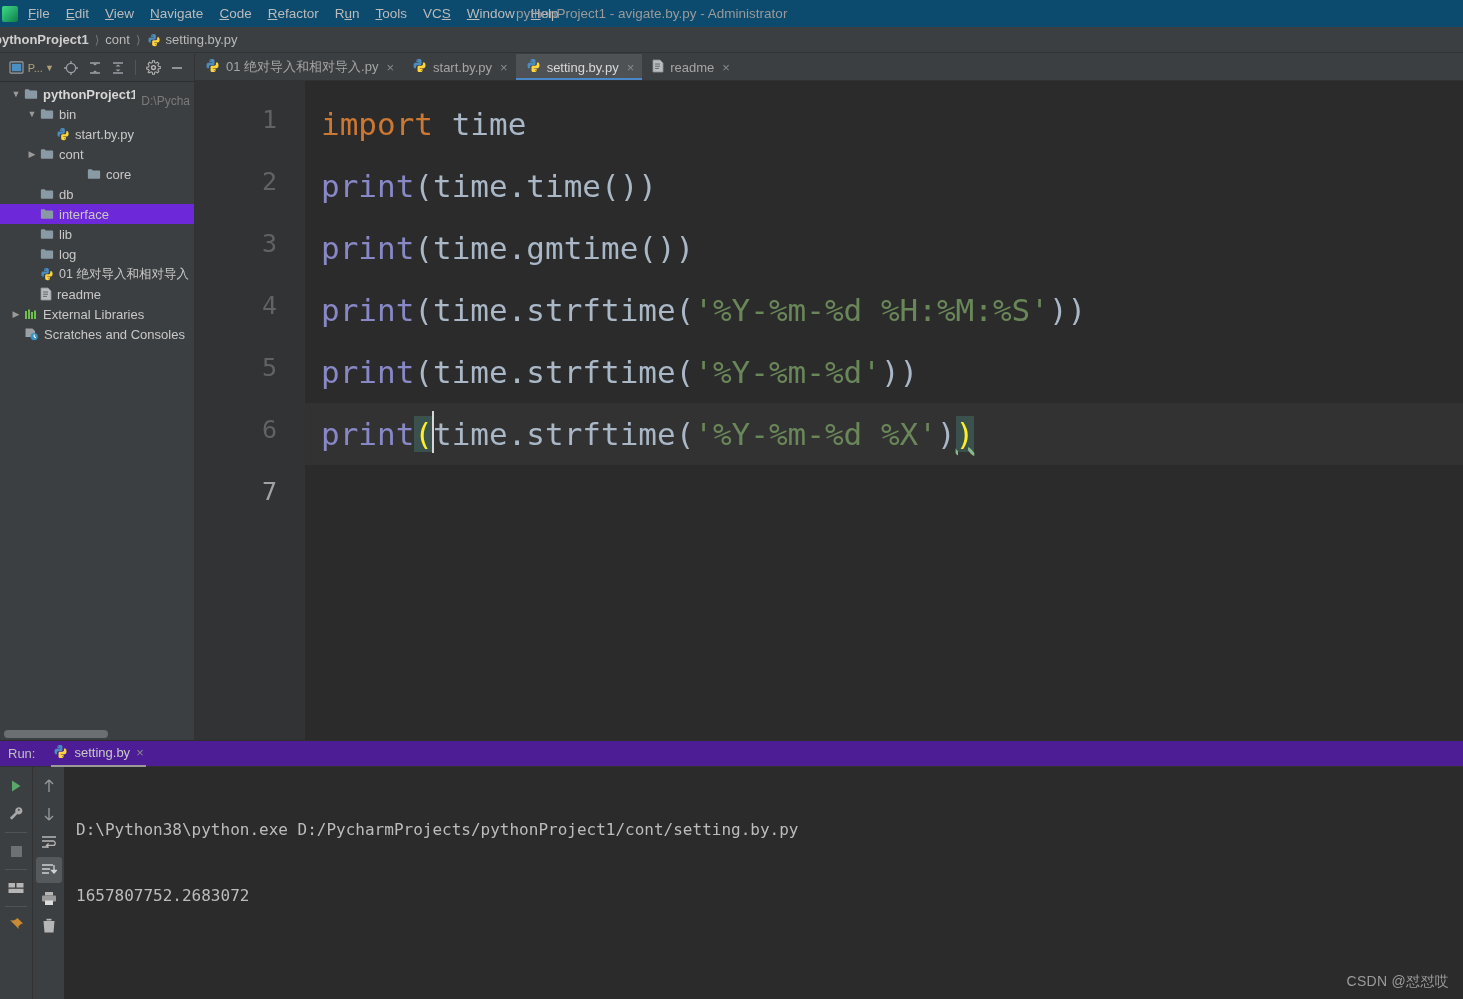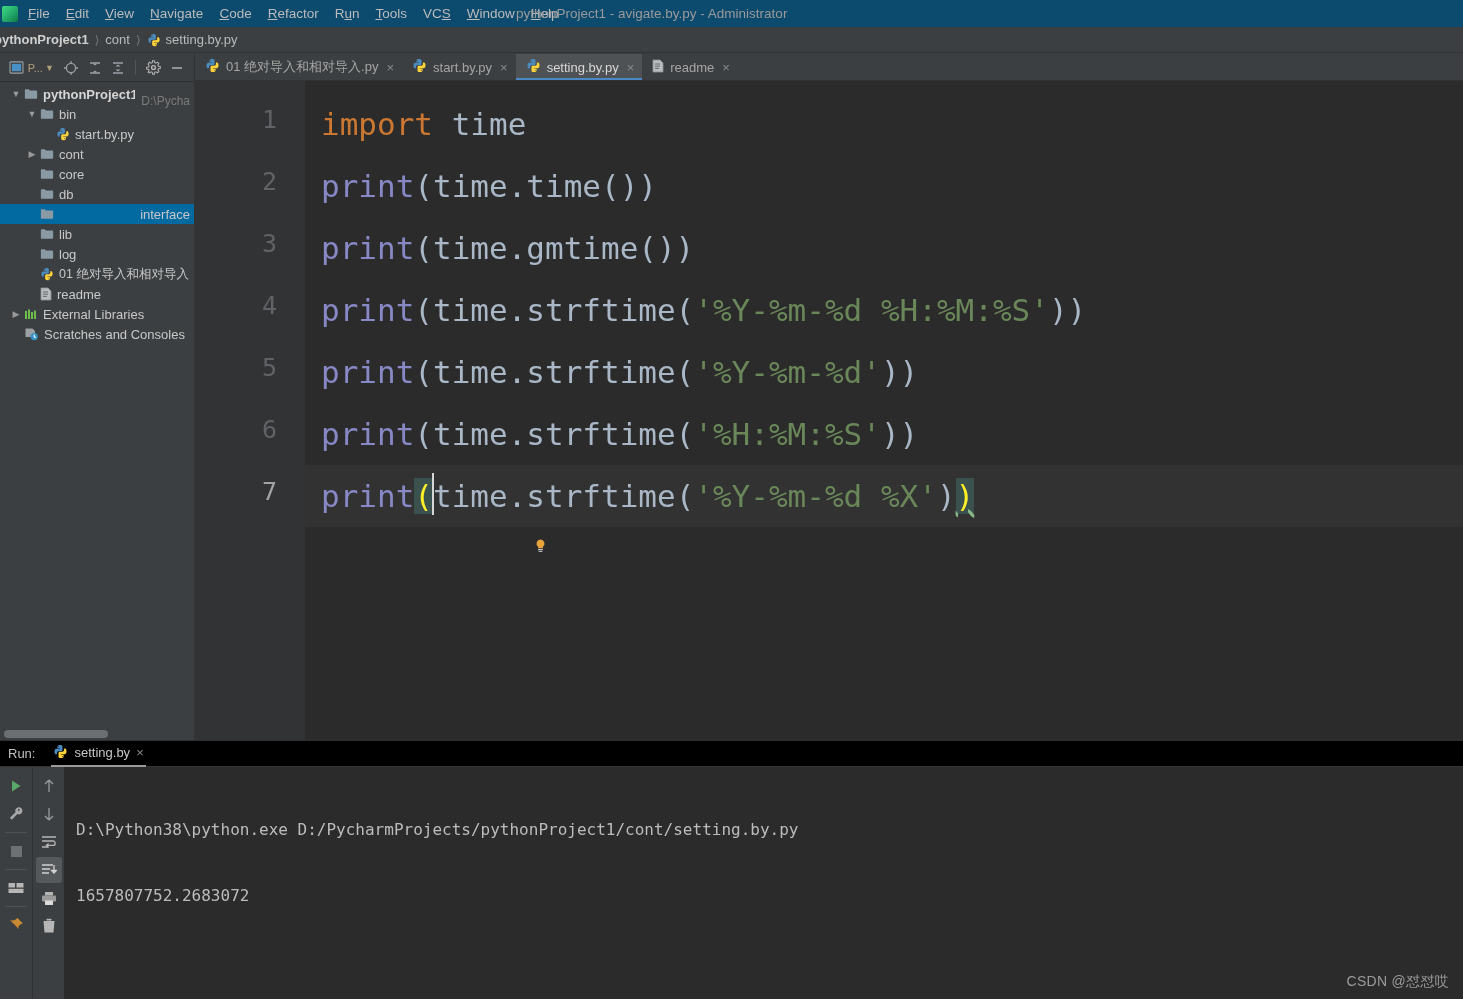--- a/index.html
+++ b/index.html
@@ -110,21 +110,21 @@
   .tnode {
     height: 20px;
     display: flex;
     align-items: center;
     font-size: 13px;
     color: #c8c8c8;
     white-space: nowrap;
     cursor: default;
     padding-right: 4px;
   }
-  .tnode.selected { background: #0369a1; justify-content: space-between; }
+  .tnode.selected { background: #6d28d9; }
   .arrow {
     width: 16px; text-align: center;
     color: #9a9a9a; font-size: 9px;
     flex: 0 0 16px;
   }
   .tnode .ico { margin-right: 5px; flex: 0 0 auto; display:inline-flex; }
   .tnode .lbl { overflow: hidden; text-overflow: clip; }
   .tnode .bold { font-weight: bold; color: #d6d6d6; }
   .tnode .path { color: #7a7a7a; font-size: 12px; margin-left: 6px; margin-top: 13px; }
 
@@ -247,21 +247,21 @@
     height: 42px;
     vertical-align: -8px;
     margin-left: -1px; margin-right: -1px;
   }
 
   
   .run-panel {
     position: absolute;
     left: 0; right: 0; bottom: 0;
     height: 259px;
-    background: #000000;
+    background: #4c1d95;
     display: flex;
     flex-direction: column;
     border-top: 1px solid #2e2e2e;
   }
   .run-header {
     height: 26px;
     display: flex;
     align-items: center;
     padding-left: 8px;
     gap: 12px;
@@ -450,21 +450,21 @@
       <div class="tnode" style="padding-left:24px;">
         <span class="arrow">▶</span>
         <span class="ico">
             <svg width="14" height="12" viewBox="0 0 16 13">
               <path d="M1 2.2a1 1 0 0 1 1-1h3.4l1.2 1.4H14a1 1 0 0 1 1 1v7.2a1 1 0 0 1-1 1H2a1 1 0 0 1-1-1z" fill="#8a9aa5"></path>
             </svg>
           </span>
         <span class="lbl">cont</span>
       </div>
 
-      <div class="tnode" style="padding-left:40px;">
+      <div class="tnode" style="padding-left:40px;margin-left:47px;">
         <span class="ico">
             <svg width="14" height="12" viewBox="0 0 16 13">
               <path d="M1 2.2a1 1 0 0 1 1-1h3.4l1.2 1.4H14a1 1 0 0 1 1 1v7.2a1 1 0 0 1-1 1H2a1 1 0 0 1-1-1z" fill="#8a9aa5"></path>
             </svg>
           </span>
         <span class="lbl">core</span>
       </div>
 
       <div class="tnode" style="padding-left:40px;">
         <span class="ico">
@@ -604,29 +604,20 @@
         <div class="cl"><span class="kw">import</span><span class="pl"> </span><span class="pl">time</span></div>
 
         <div class="cl"><span class="fn">print</span><span class="pl">(time.time())</span></div>
 
         <div class="cl"><span class="fn">print</span><span class="pl">(time.gmtime())</span></div>
 
         <div class="cl"><span class="fn">print</span><span class="pl">(time.strftime(</span><span class="str">'%Y-%m-%d %H:%M:%S'</span><span class="pl">))</span></div>
 
         <div class="cl"><span class="fn">print</span><span class="pl">(time.strftime(</span><span class="str">'%Y-%m-%d'</span><span class="pl">))</span></div>
 
-        <div class="cl"><span class="fn">print</span><span class="pl">(time.strftime(</span><span class="str">'%H:%M:%S'</span><span class="pl">))</span>
-          <span class="bulb">
-            <svg width="11" height="14" viewBox="0 0 11 14">
-                <path d="M5.5 0.6a4 4 0 0 0-2.4 7.2v1.4h4.8V7.8A4 4 0 0 0 5.5.6z" fill="#e8a33d"></path>
-                <rect x="3.1" y="10" width="4.8" height="1.1" fill="#c5c5c5"></rect>
-                <rect x="3.6" y="11.8" width="3.8" height="1.1" fill="#c5c5c5"></rect>
-              </svg>
-          </span>
-        </div>
 
         <div class="cl current"><span class="fn">print</span><span class="brkt-hl">(</span><span class="caret"></span><span class="pl">time.strftime(</span><span class="str">'%Y-%m-%d %X'</span><span class="pl">)</span><span class="brkt-hl squig">)</span></div>
       </div>
     </div>
   </div>
 </div>
 
 <div class="run-panel">
   <div class="run-header">
     <span class="run-label">Run:</span>

